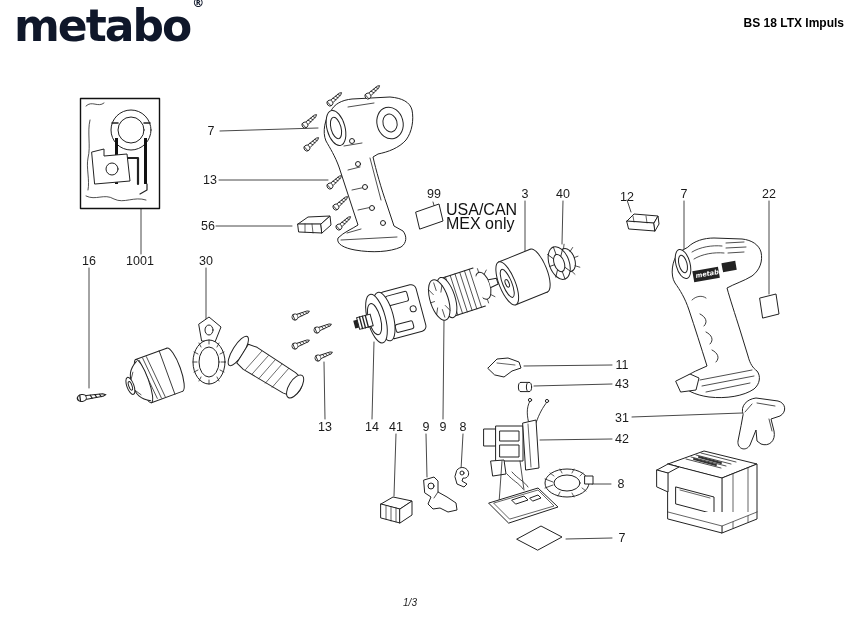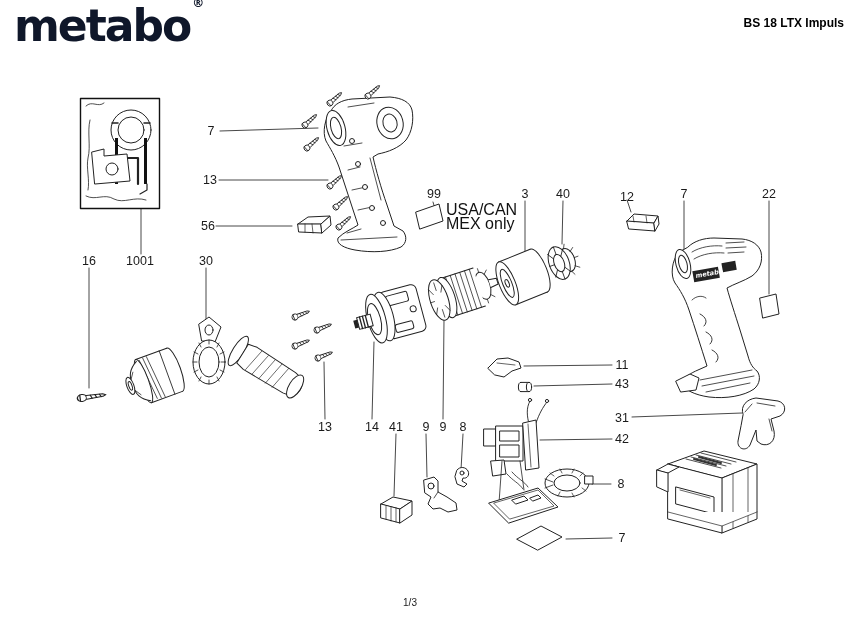--- a/index.html
+++ b/index.html
@@ -6,21 +6,21 @@
   .page{position:relative;width:852px;height:624px;background:#ffffff;overflow:hidden;
         font-family:"Liberation Sans",sans-serif;color:#1a1a1a;}
   .logo{position:absolute;left:14px;top:2px;font-family:"DejaVu Sans",sans-serif;
         font-weight:bold;font-size:44px;letter-spacing:-2px;line-height:1.1;}
   .logo sup{font-size:12px;position:relative;top:-18px;left:2px;letter-spacing:0;}
   .title{position:absolute;top:16px;right:8px;font-size:12px;font-weight:bold;color:#000;}
   .part-label{position:absolute;transform:translate(-50%,-50%);font-size:12.5px;
         color:#1a1a1a;white-space:nowrap;}
   .note{position:absolute;left:446px;top:203px;font-size:16px;line-height:13.5px;color:#111;}
   .page-num{position:absolute;left:360px;top:597px;width:100px;text-align:center;
-        font-size:10px;color:#222;}
+        font-size:10px;font-style:italic;color:#222;}
   svg.diagram{position:absolute;left:0;top:0;}
 </style>
 </head>
 <body>
 
 <div class="page">
 
   <div class="logo" style="color: #0f172a;">
     <span>metabo</span><sup>®</sup>
   </div>

